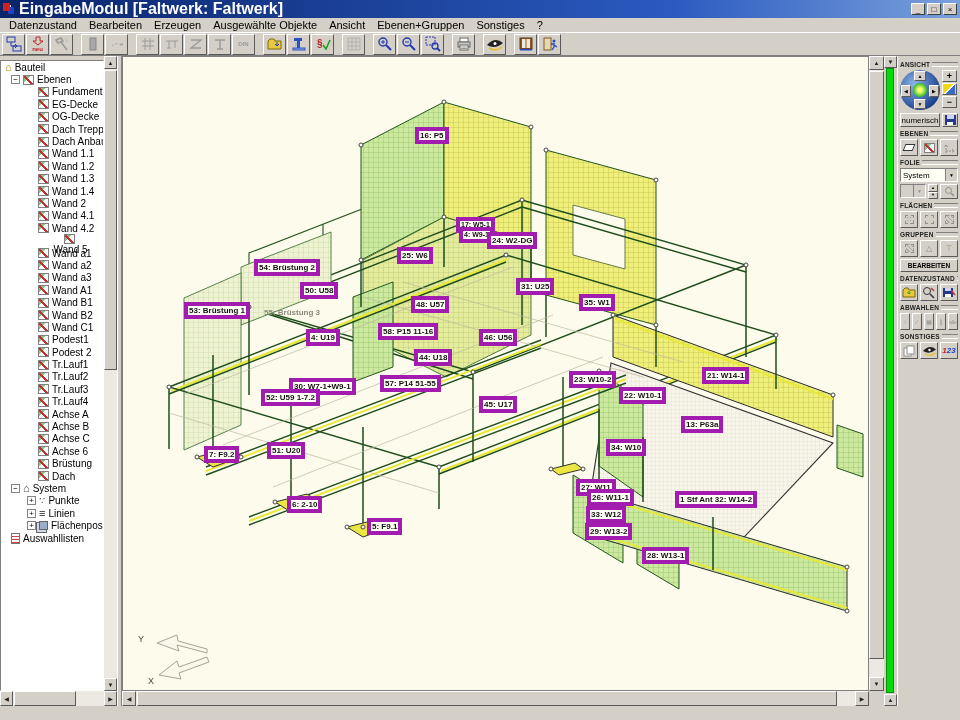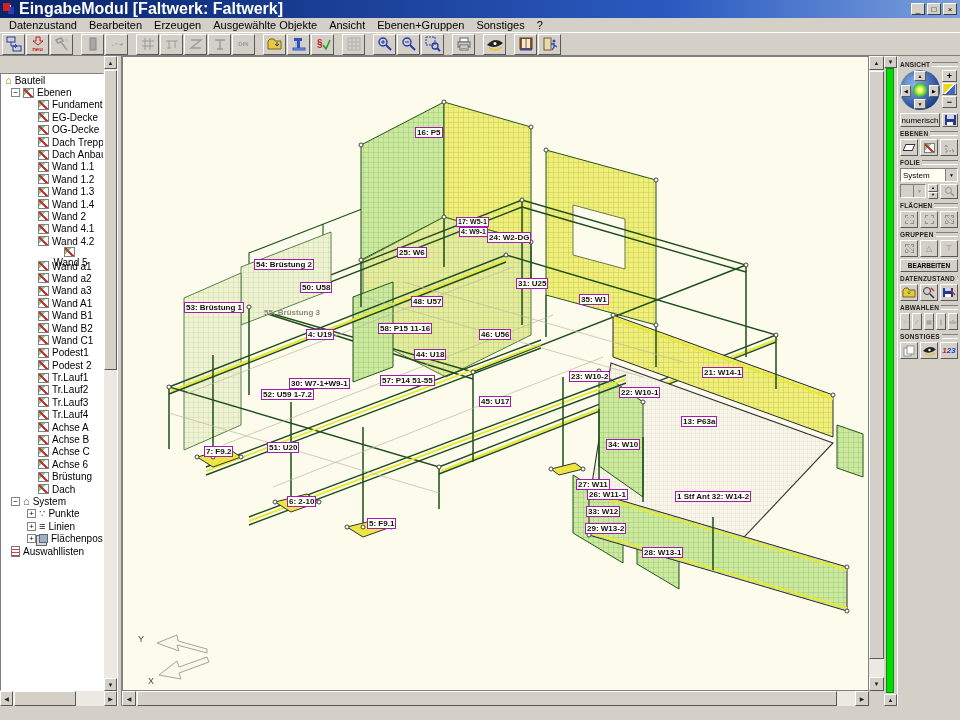--- a/index.html
+++ b/index.html
@@ -33,21 +33,21 @@
   .tbtn svg{display:block;}
   .tbtn .cap{font-size:6px;font-weight:bold;line-height:6px;}
   .cap.red{color:#c02020;} .cap.gray{color:#9a9a9a;}
   .gap{width:7px;flex:none;}
 
   
   .main{position:absolute;top:56px;left:0;right:0;bottom:14px;display:flex;}
 
   
   .sidebar{width:117px;position:relative;background:#d4d0c8;flex:none;}
-  .treebox{position:absolute;left:0;top:17px;width:104px;bottom:15px;background:#fff;
+  .treebox{position:absolute;left:0;top:4px;width:104px;bottom:15px;background:#fff;
     border:1px solid;border-color:#808080 #fff #fff #808080;overflow:hidden;}
   .trow{display:flex;align-items:center;height:12.4px;white-space:nowrap;font-size:10px;color:#000;}
   .exp{width:9px;height:9px;flex:none;background:#fff;border:1px solid #848484;
     font-size:8px;line-height:7px;text-align:center;color:#000;margin-right:3px;}
   .tic{flex:none;margin-right:3px;}
   .ic-home::before{content:"⌂";color:#b8860b;font-size:11px;font-weight:bold;}
   .ic-system::before{content:"⌂";color:#555;font-size:11px;font-weight:bold;}
   .ic-points::before{content:"∵";color:#333;font-size:10px;}
   .ic-lines::before{content:"≡";color:#111;font-size:11px;font-weight:bold;}
   .ic-layer{width:11px;height:10px;border:1px solid #808080;
@@ -65,21 +65,21 @@
 
   .splitter{width:5px;flex:none;background:#d4d0c8;border-left:1px solid #fff;border-right:1px solid #808080;}
 
   
   .canvaswrap{position:relative;flex:1;background:#d4d0c8;}
   .paint{position:absolute;left:0;top:0;width:747px;height:635px;background:#fcfbec;
     border:1px solid #808080;overflow:hidden;}
   .paint svg{position:absolute;left:0;top:0;}
   #labels{position:absolute;left:0;top:0;right:0;bottom:0;pointer-events:none;}
   .lbl{position:absolute;font-size:8px;font-weight:bold;line-height:9px;color:#111;
-    background:#fffef6;border:1px solid #a21caf;padding:0 1px;white-space:nowrap;}
+    background:#fffef6;border:4px solid #a21caf;padding:0 1px;white-space:nowrap;}
   .lbl.sm{font-size:7px;line-height:8px;}
   .lbl.plain{background:transparent;border:none;color:#8a8a7a;}
   .lbl.axis{background:transparent;border:none;font-weight:normal;font-size:9px;color:#444;}
 
   
   .greenbar{width:13px;flex:none;position:relative;background:#d4d0c8;}
   .gstrip{position:absolute;left:2px;top:12px;bottom:13px;width:8px;background:#00dd00;
     border:1px solid #108a10;}
   .gb-top{position:absolute;left:0;top:0;width:13px;height:12px;}
   .gb-bot{position:absolute;left:0;bottom:0;width:13px;height:12px;}

